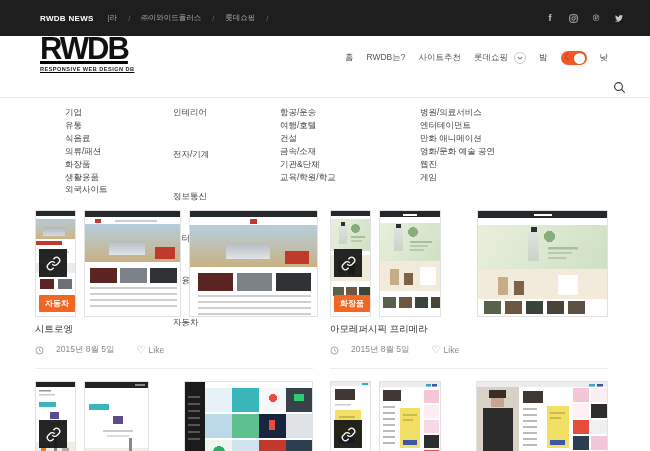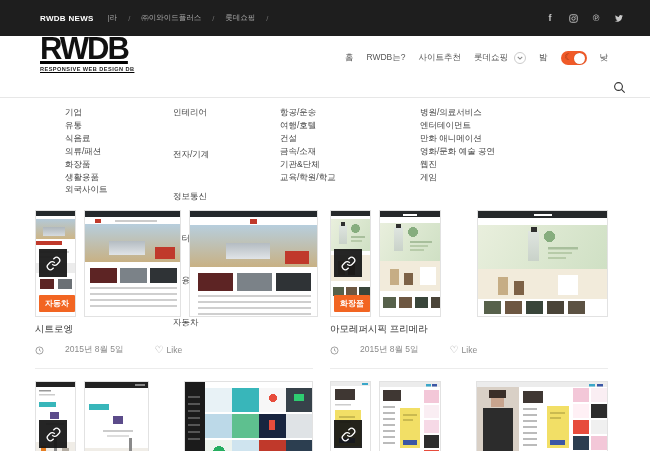--- a/index.html
+++ b/index.html
@@ -61,21 +61,21 @@
   .desk { margin-left:auto; }
   .link-badge {
     position:absolute; left:3px; top:38px; width:28px; height:28px;
     background:rgba(20,20,20,.93); display:flex; align-items:center; justify-content:center; cursor:pointer;
   }
   .cat-label {
     position:absolute; left:3px; bottom:4px; background:#f26522; color:#fff;
     font-size:8px; font-weight:bold; padding:3px 6px; border-radius:1px; cursor:pointer; white-space:nowrap;
   }
   .card-title { margin-top:6px; font-size:9.5px; color:#333; cursor:pointer; }
-  .card-meta { margin-top:8px; display:flex; align-items:center; gap:21px; font-size:8.5px; color:#8a8a8a; }
+  .card-meta { margin-top:8px; display:flex; align-items:center; gap:12px; font-size:8.5px; color:#8a8a8a; }
   .meta-like { display:flex; align-items:center; gap:3px; margin-left:10px; cursor:pointer; }
   .heart { font-size:10px; color:#999; line-height:8px; }
   .card-divider { margin-top:12px; border-top:1px solid #ececec; }
 
   
   .s-cit-m { width:41px;
     background:
       linear-gradient(#24292c,#24292c) 0 0/100% 5px no-repeat,
       linear-gradient(#aeb6bc,#d6dbdf) 7px 16px/22px 9px no-repeat,
       linear-gradient(180deg,#b3c9d8,#cdb586) 0 8px/100% 20px no-repeat,

